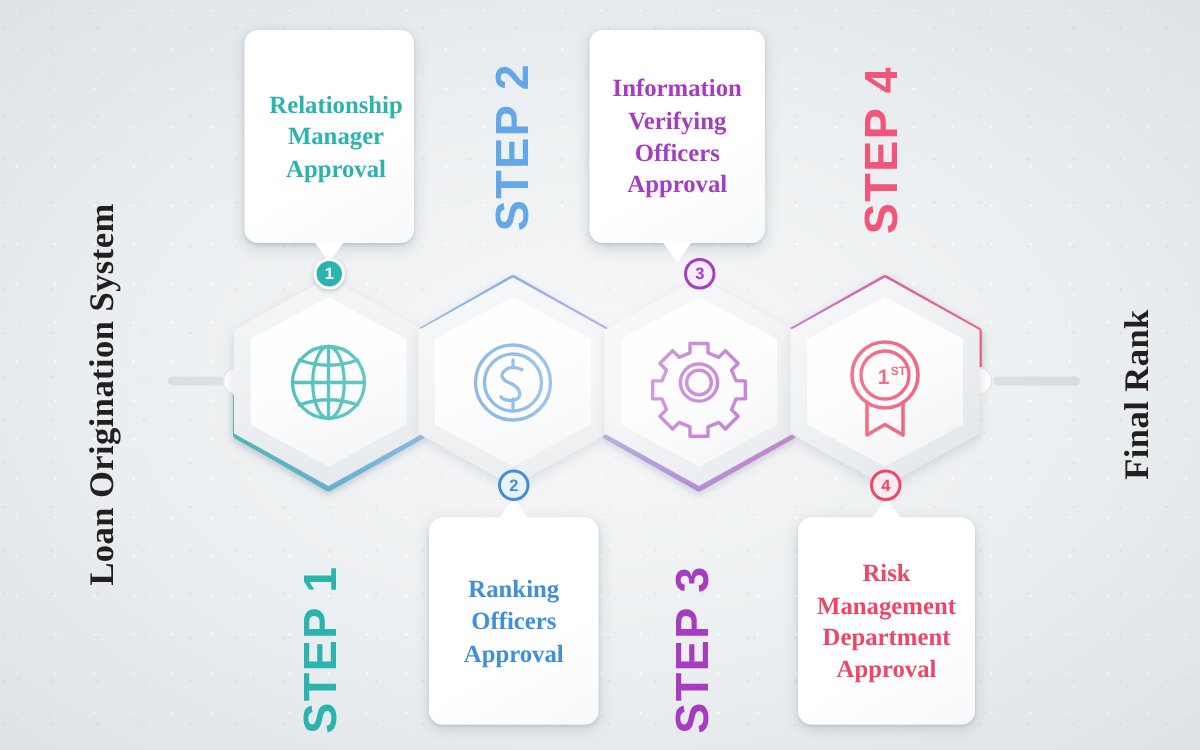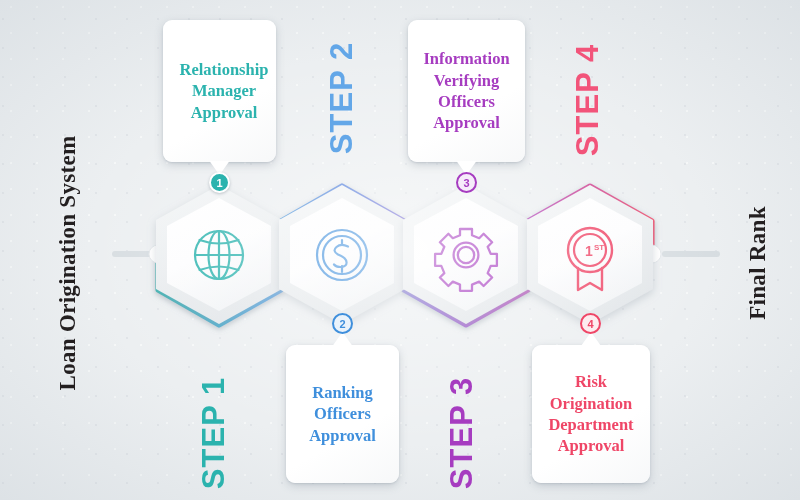--- a/index.html
+++ b/index.html
@@ -201,27 +201,27 @@
   <div class="callout down" style="left:163px;top:20px;width:113px;height:142px;color:#2bb3ae;padding-left:17px;">
     <span>Relationship Manager Approval</span>
     <span class="tail"></span>
   </div>
 
   <div class="callout up" style="left:286px;top:345px;width:113px;height:138px;color:#3f8fdc;align-items:center;">
     <span>Ranking Officers Approval</span>
     <span class="tail"></span>
   </div>
 
-  <div class="callout down" style="left:408px;top:20px;width:117px;height:142px;color:#a63cc0;">
+  <div class="callout down" style="left:393px;top:20px;width:117px;height:142px;color:#a63cc0;">
     <span>Information Verifying Officers Approval</span>
     <span class="tail"></span>
   </div>
 
   <div class="callout up" style="left:532px;top:345px;width:118px;height:138px;color:#ef4667;">
-    <span>Risk Origination Department Approval</span>
+    <span>Risk Management Department Approval</span>
     <span class="tail"></span>
   </div>
 
   <div class="step-label" style="left:134px;top:415px;color:#2bb3ae;">STEP 1</div>
   <div class="step-label" style="left:262px;top:80px;color:#63a7e8;">STEP 2</div>
   <div class="step-label" style="left:382px;top:415px;color:#a63cc0;">STEP 3</div>
   <div class="step-label" style="left:508px;top:82px;color:#f2547a;">STEP 4</div>
 
   <div class="side-label" id="label-left">Loan Origination System</div>
   <div class="side-label" id="label-right">Final Rank</div>

